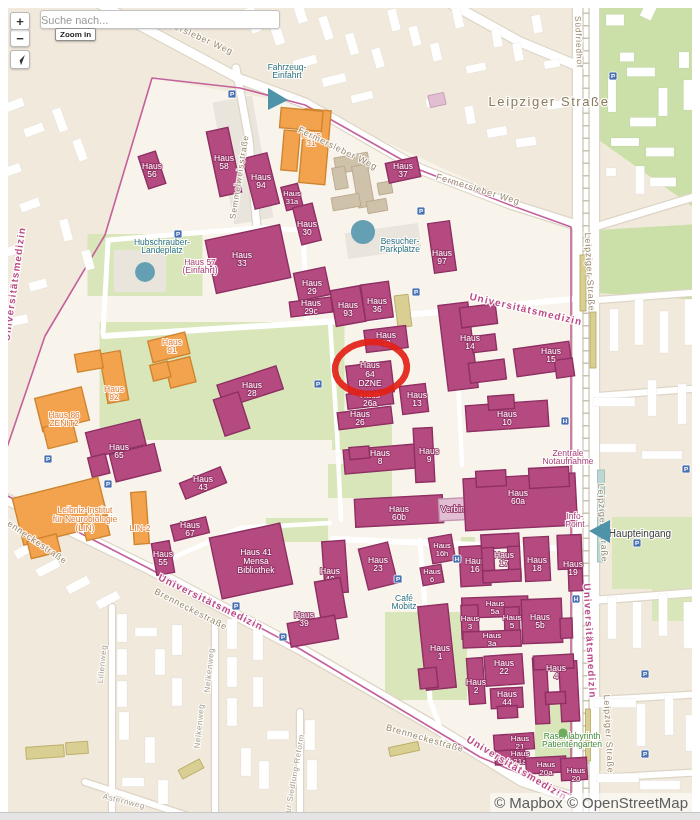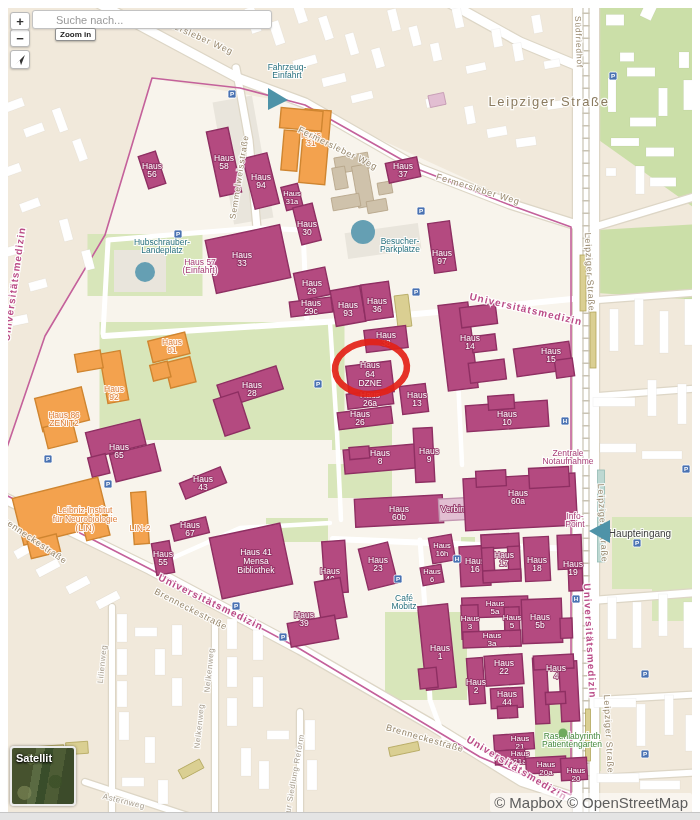--- a/index.html
+++ b/index.html
@@ -23,21 +23,21 @@
   .f-top{left:0;top:0;width:700px;height:8px;}
   .f-left{left:0;top:0;width:8px;height:820px;}
   .f-right{left:692px;top:0;width:8px;height:820px;}
   .f-bottom{position:absolute;left:0;top:812px;width:700px;height:8px;background:#e4e4e4;border-top:1px solid #c6c6c6;box-sizing:border-box;z-index:40;}
   
   .ctl{position:absolute;background:#fff;border:1px solid #b9b9b9;border-radius:3px;box-shadow:0 1px 2px rgba(0,0,0,.2);color:#333;display:flex;align-items:center;justify-content:center;font-weight:bold;z-index:50;cursor:pointer;box-sizing:border-box;}
   .btn-plus{left:10px;top:12px;width:20px;height:18px;font-size:13px;}
   .btn-minus{left:10px;top:29px;width:20px;height:18px;font-size:13px;z-index:48;}
   .btn-locate{left:10px;top:50px;width:20px;height:19px;}
   .tooltip{position:absolute;left:19px;top:28px;background:#fff;border:1px solid #8f8f8f;border-radius:2px;font-size:8px;font-weight:bold;color:#222;padding:1px 4px;z-index:52;white-space:nowrap;box-shadow:0 1px 2px rgba(0,0,0,.25);margin-left:36px;}
-  .search{position:absolute;left:32px;top:10px;width:240px;height:19px;border:1px solid #c3c3c3;border-radius:3px;box-shadow:0 1px 2px rgba(0,0,0,.12);font-size:11px;padding:0 23px;color:#333;z-index:50;font-family:"Liberation Sans",sans-serif;box-sizing:border-box;}
+  .search{position:absolute;left:40px;top:10px;width:240px;height:19px;border:1px solid #c3c3c3;border-radius:3px;box-shadow:0 1px 2px rgba(0,0,0,.12);font-size:11px;padding:0 0;color:#333;z-index:50;font-family:"Liberation Sans",sans-serif;box-sizing:border-box;}
   .search::placeholder{color:#9a9a9a;}
   .sat-btn{position:absolute;left:10px;top:746px;width:62px;height:56px;border-radius:4px;border:2px solid #ececec;box-shadow:0 0 3px rgba(0,0,0,.45);z-index:50;cursor:pointer;overflow:hidden;
     background:
       radial-gradient(circle at 30% 20%, rgba(120,140,80,.7) 0 8%, transparent 9%),
       radial-gradient(circle at 70% 60%, rgba(60,80,40,.8) 0 12%, transparent 13%),
       radial-gradient(circle at 20% 80%, rgba(130,140,90,.6) 0 10%, transparent 11%),
       linear-gradient(100deg,#46522e 0 34%,#5a6a42 34% 46%,#394d2a 46% 58%,#4d5c35 58% 76%,#3c4b2a 76%);}
   .sat-label{position:absolute;left:4px;top:4px;color:#fff;font-size:11px;font-weight:bold;text-shadow:0 1px 2px #000,0 0 3px #000;}
   .attribution{position:absolute;right:8px;bottom:8px;z-index:45;background:rgba(255,255,255,.55);font-size:15px;color:#5e5e5e;padding:1px 4px;border-radius:2px;white-space:nowrap;}
 </style>
@@ -791,17 +791,14 @@
   <div class="ctl btn-minus">
       <span>−</span>
     </div>
   <div class="tooltip">Zoom in</div>
   <input class="search" type="text" placeholder="Suche nach..." style="">
   <div class="ctl btn-locate">
     <svg width="14" height="14" viewBox="0 0 20 20">
         <path d="M3,17 L17,3 L11.5,17.5 L9.5,10.5 Z" fill="#333"></path>
       </svg>
   </div>
-  <div class="sat-btn">
-    <span class="sat-label">Satellit</span>
-  </div>
   <div class="attribution"><span>© Mapbox © OpenStreetMap</span></div>
 </div>
 
 </body></html>

